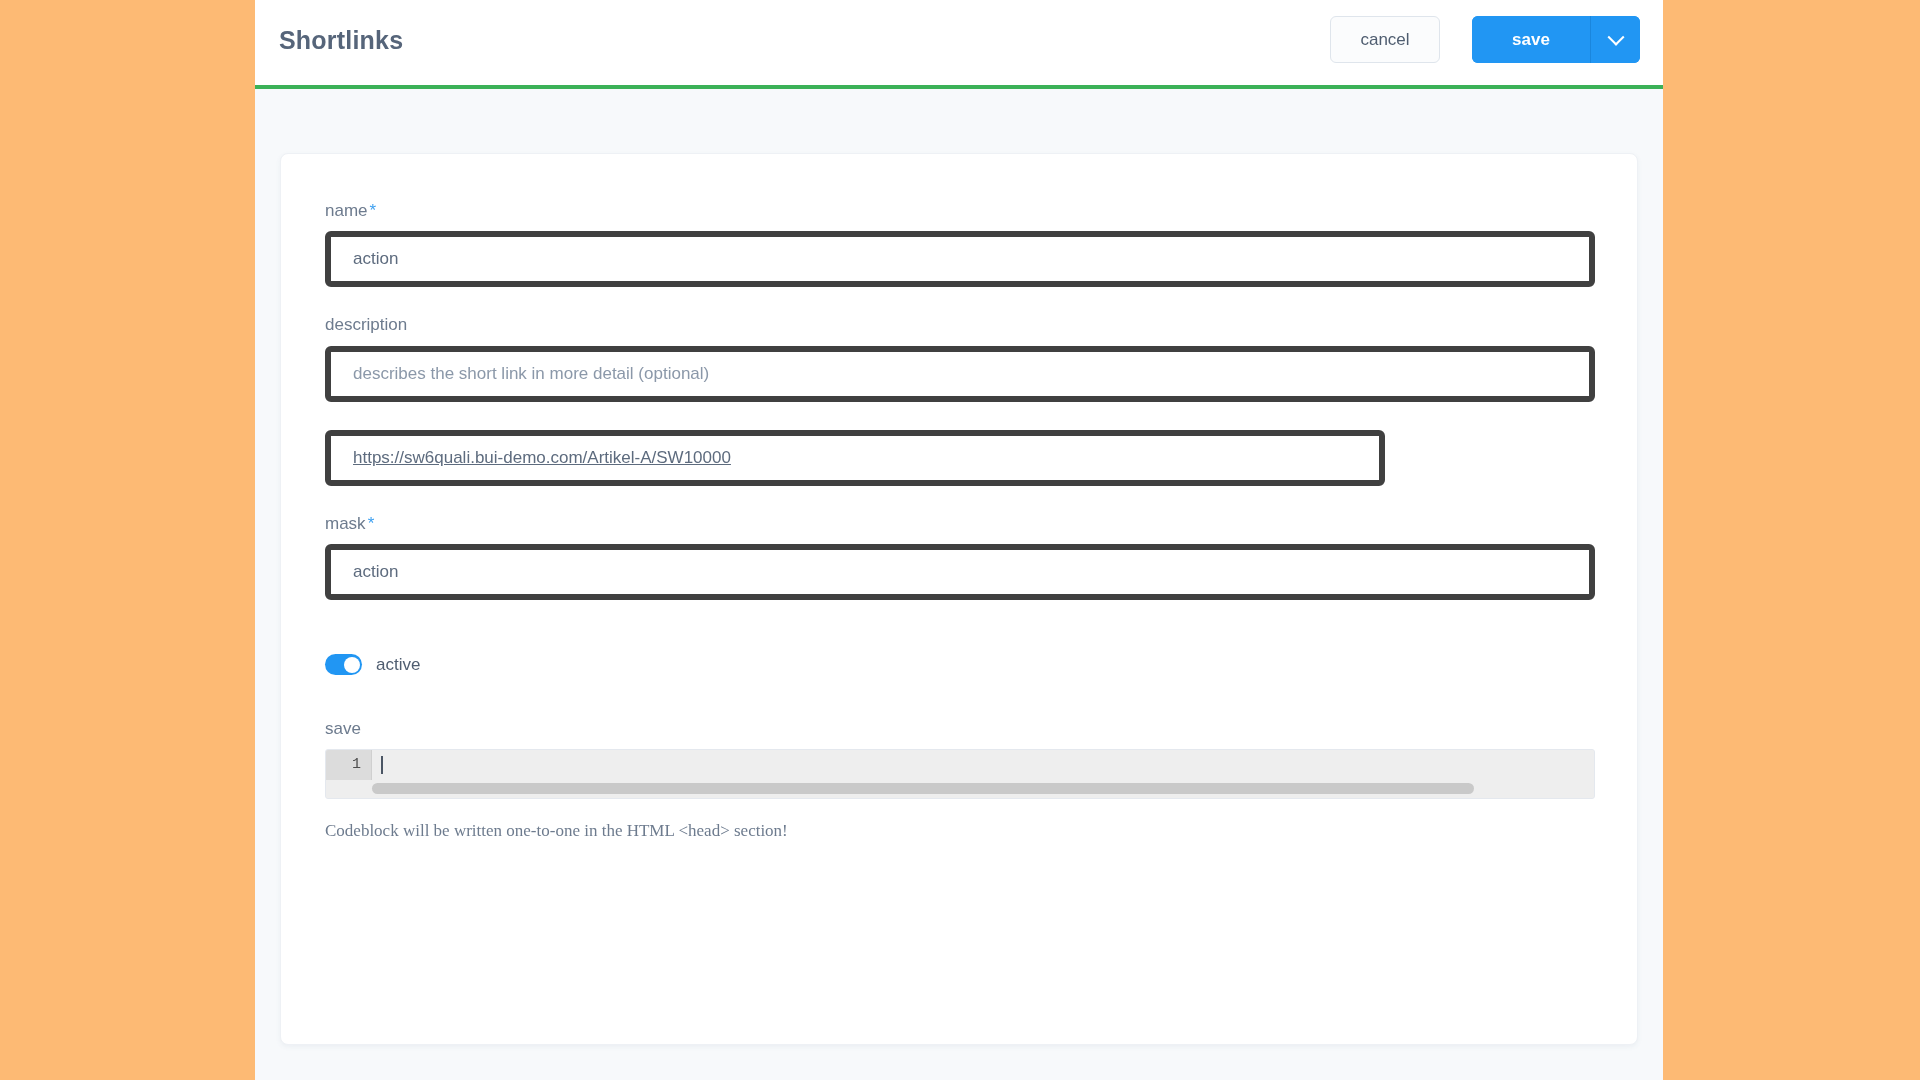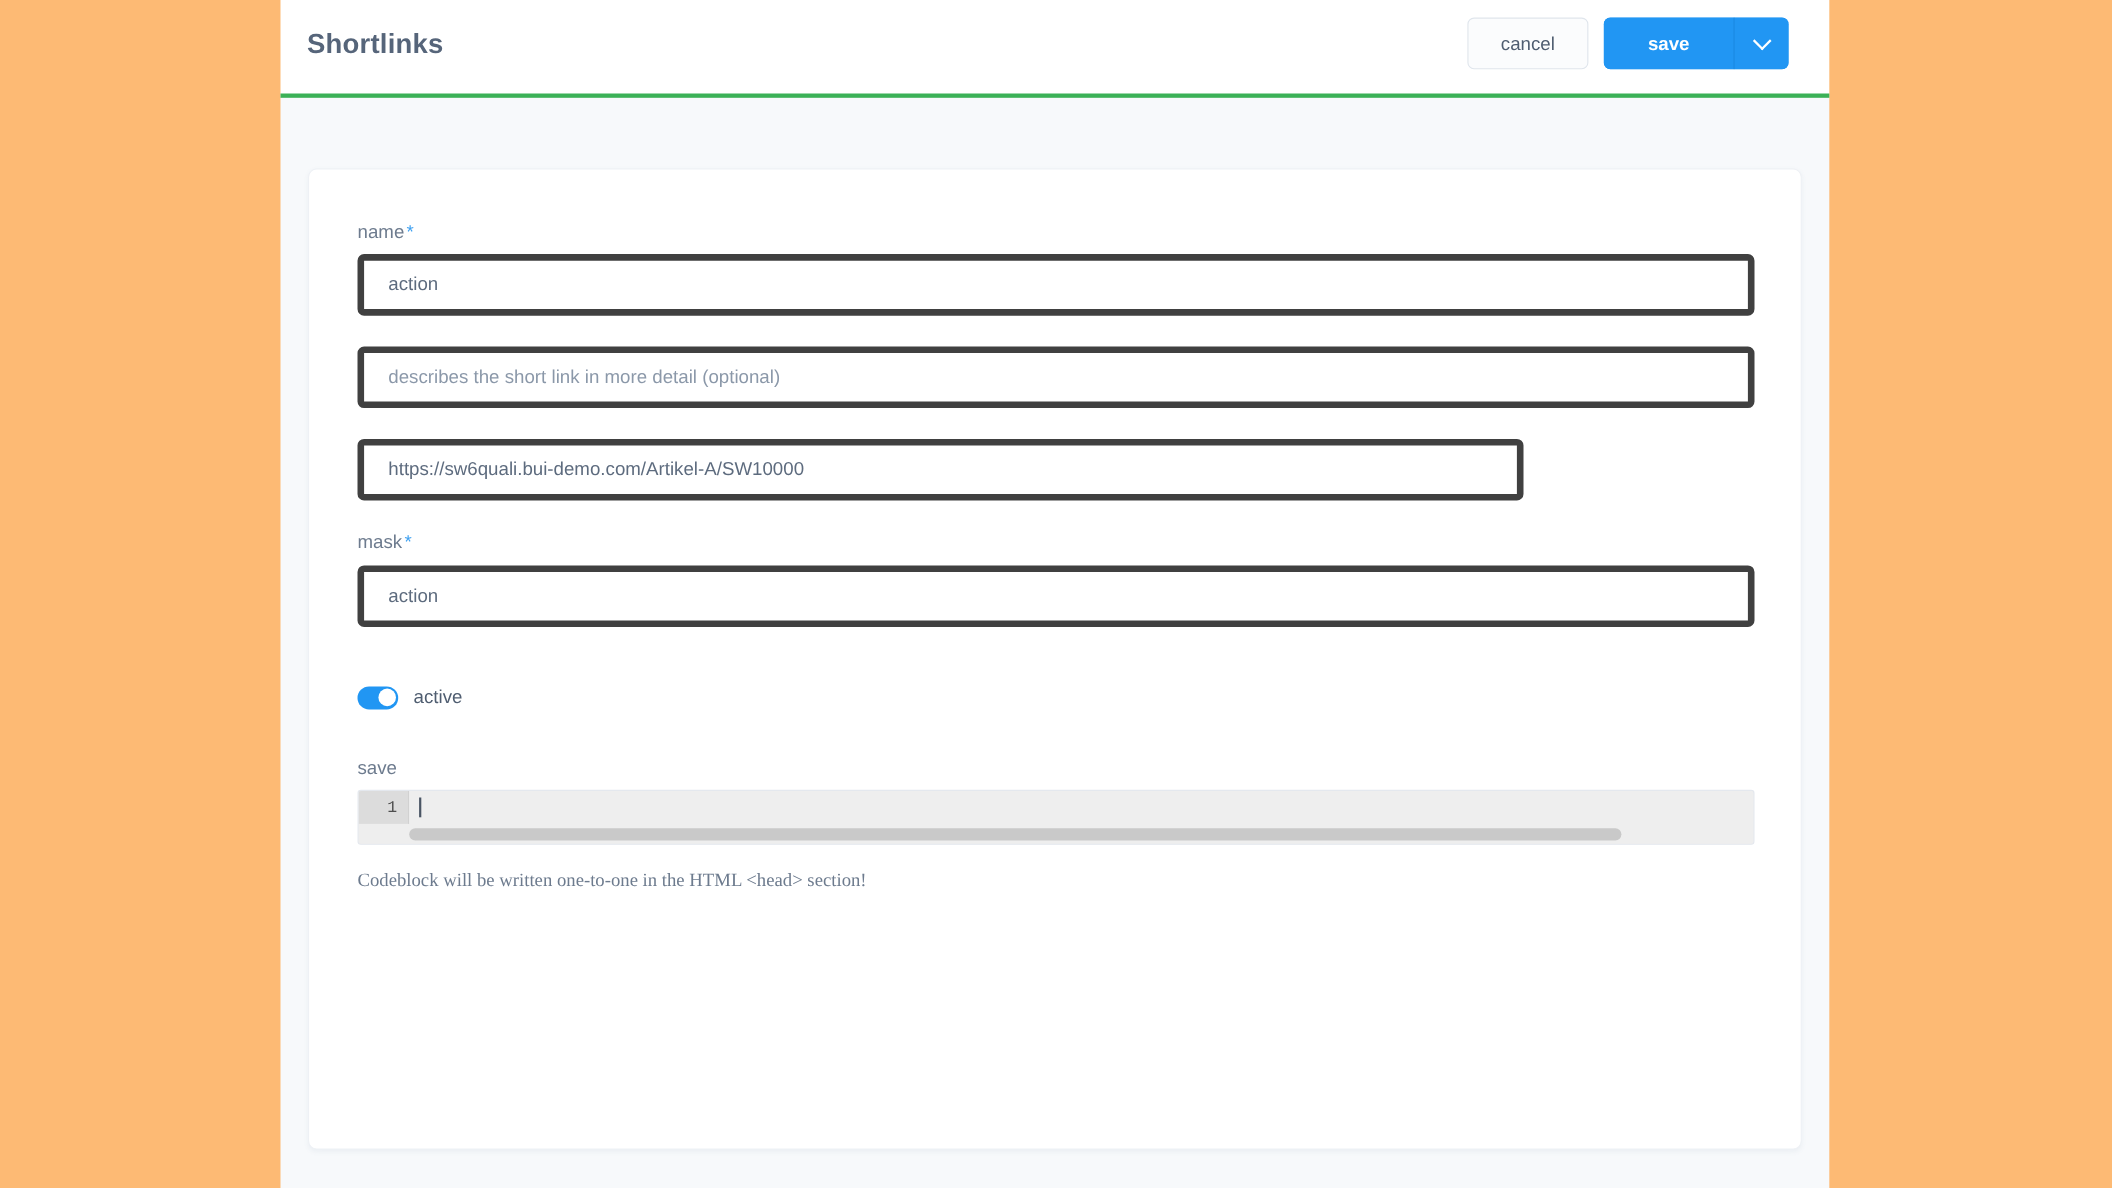--- a/index.html
+++ b/index.html
@@ -40,22 +40,22 @@
     font-size: 25px;
     font-weight: 600;
     color: #56657a;
     letter-spacing: .2px;
     line-height: 1;
   }
 
   .header-actions {
     display: flex;
     align-items: center;
-    gap: 14px;
-    margin-right: 37px;
+    gap: 32px;
+    margin-right: 23px;
     margin-top: 16px;
   }
 
   .btn-cancel {
     height: 47px;
     min-width: 110px;
     padding: 0 24px;
     background: #fbfcfd;
     border: 1px solid #dfe5ec;
     border-radius: 6px;
@@ -162,21 +162,21 @@
     color: #5d6b7e;
     font-family: "Liberation Sans", sans-serif;
     outline: none;
   }
 
   .text-input::placeholder { color: #8b98a9; }
 
   .field-name  .text-input { width: 1270px; }
   .field-mask  .text-input { width: 1270px; }
   .field-desc  .text-input { width: 1270px; }
-  .field-target .text-input { width: 1060px; }
+  .field-target .text-input { width: 1060px; text-decoration: underline; }
 
   
   .toggle-row {
     display: flex;
     align-items: center;
     gap: 14px;
     margin-top: 54px;
     margin-bottom: 44px;
   }
 
@@ -302,20 +302,21 @@
   <div class="page-body">
     <div class="card">
       <div class="card-inner">
 
         <div class="field field-name">
           <label class="field-label"><span>name</span><span class="req">*</span></label>
           <input class="text-input" type="text" value="action" style="">
         </div>
 
         <div class="field field-desc">
+          <label class="field-label"><span>description</span><span class="req"></span></label>
           <input class="text-input" type="text" placeholder="describes the short link in more detail (optional)" style="">
         </div>
 
         <div class="field field-target">
           <input class="text-input" type="text" value="https://sw6quali.bui-demo.com/Artikel-A/SW10000" style="">
         </div>
 
         <div class="field field-mask">
           <label class="field-label"><span>mask</span><span class="req">*</span></label>
           <input class="text-input" type="text" value="action" style="">

